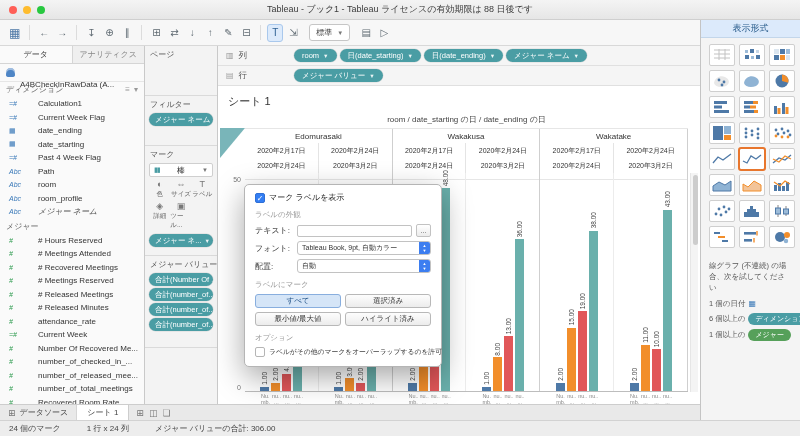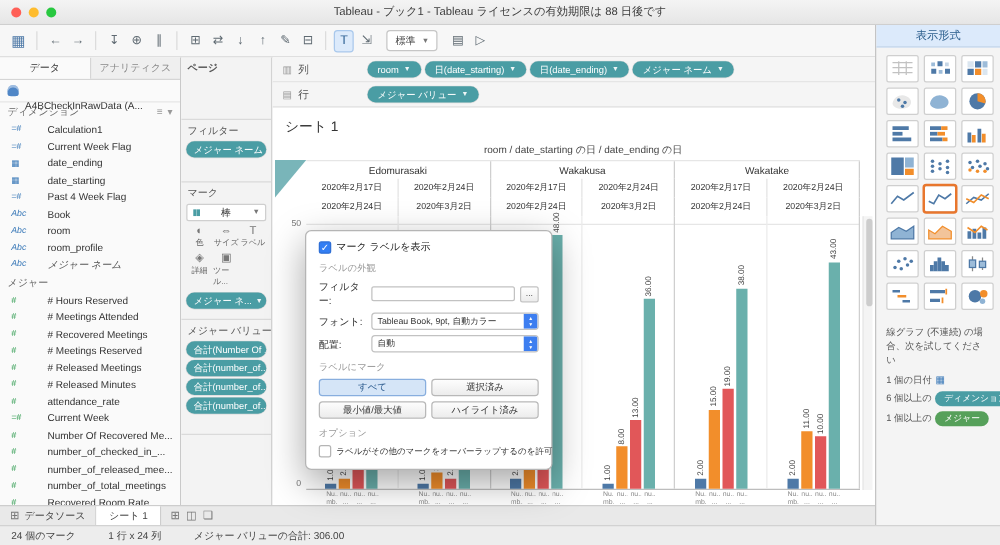--- a/index.html
+++ b/index.html
@@ -45,21 +45,21 @@
   .f-icon{width:15px;flex:none;font-size:7px;font-style:italic;}
   .f-icon.dim{color:#3a79b8;}
   .f-icon.meas{color:#2e9b4f;}
   .f-label.it{font-style:italic;color:#555;}
 
   
   .shelf-panel{position:absolute;left:145px;top:46px;width:73px;height:358px;background:#f3f3f3;
     border-right:1px solid #c9c9c9;overflow:hidden;}
   .card{border-bottom:1px solid #dadada;padding:3px 4px 4px;}
   .card-title{font-size:8px;color:#555;margin:0 0 3px 1px;white-space:nowrap;}
-  .card-pages{height:50px;font-weight:bold;}
+  .card-pages{height:50px;}
   .card-filters{height:50px;}
   .card-marks{height:110px;}
   .card-mv{height:92px;}
   .pill{height:13px;border-radius:7px;background:#4a9da4;color:#fff;font-size:7.5px;
     display:flex;align-items:center;justify-content:space-between;gap:3px;padding:0 6px;
     white-space:nowrap;overflow:hidden;margin-bottom:2px;box-shadow:0 0 0 .5px rgba(0,0,0,.1);}
   .pill .pill-caret{font-size:5.5px;opacity:.9;}
   .marks-type{height:14px;border:1px solid #cfcfcf;background:#fff;border-radius:2px;display:flex;
     align-items:center;justify-content:space-between;font-size:8px;color:#333;padding:0 4px;margin-bottom:3px;}
   .marks-type .bars{color:#4a9da4;font-size:7px;letter-spacing:-1px;}
@@ -233,21 +233,21 @@
       <div class="field-row">
         <span class="f-icon dim">▦</span>
         <span class="f-label">date_starting</span>
       </div>
       <div class="field-row">
         <span class="f-icon dim">=#</span>
         <span class="f-label">Past 4 Week Flag</span>
       </div>
       <div class="field-row">
         <span class="f-icon dim">Abc</span>
-        <span class="f-label">Book</span>
+        <span class="f-label">Path</span>
       </div>
       <div class="field-row">
         <span class="f-icon dim">Abc</span>
         <span class="f-label">room</span>
       </div>
       <div class="field-row">
         <span class="f-icon dim">Abc</span>
         <span class="f-label">room_profile</span>
       </div>
       <div class="field-row">
@@ -670,21 +670,21 @@
   </div>
 </div>
 
 <div class="dialog">
   <div class="d-row" style="margin-top:0;">
     <span class="cb checked">✓</span>
     <span class="d-check-label">マーク ラベルを表示</span>
   </div>
   <div class="d-section">ラベルの外観</div>
   <div class="d-row">
-    <span class="d-label">フィルター:</span>
+    <span class="d-label">テキスト:</span>
     <span class="d-input"></span>
     <span class="d-ellipsis">...</span>
   </div>
   <div class="d-row">
     <span class="d-label">フォント:</span>
     <span class="d-select">
       <span class="val">Tableau Book, 9pt, 自動カラー</span>
       <span class="stepper">
           <span>▲</span>
           <span>▼</span>

